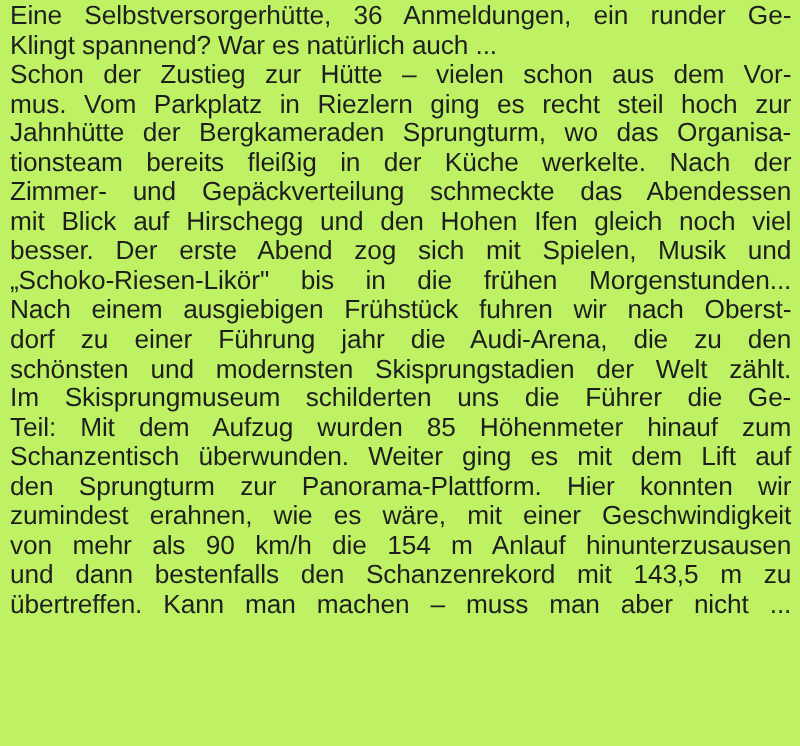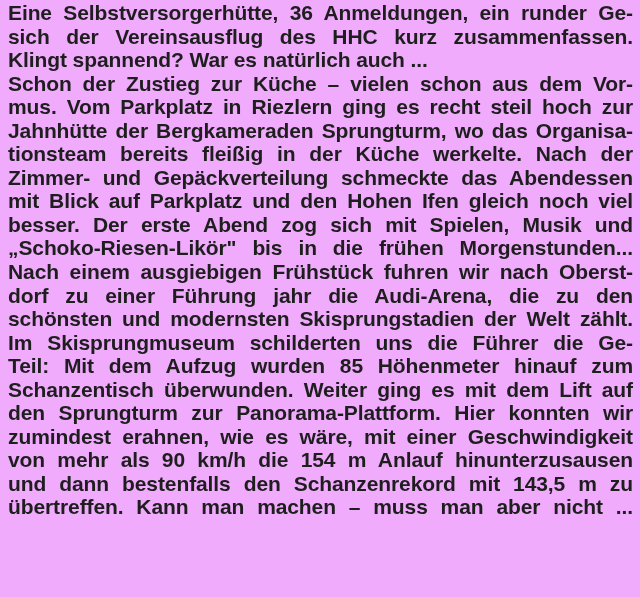--- a/index.html
+++ b/index.html
@@ -8,22 +8,21 @@
     width: 640px;
     height: 597px;
     overflow: hidden;
     background: #f3f3f1;
   }
   .page {
     position: relative;
     width: 640px;
     height: 597px;
     overflow: hidden;
-    background: #f0abfc;
-    font-weight: bold;
+    background: #bef264;
   }
   .article {
     position: absolute;
     left: 8px;
     top: 1px;
     width: 625px;
     font-family: "Liberation Sans", sans-serif;
     font-size: 21px;
     color: #1e1e1e;
   }
@@ -40,29 +39,28 @@
     text-align-last: left;
   }
 </style>
 </head>
 <body>
 
 <div class="page">
   <div class="article">
 
     <span class="line">Eine Selbstversorgerhütte, 36 Anmeldungen, ein runder Ge-</span>
-    <span class="line">sich der Vereinsausflug des HHC kurz zusammenfassen.</span>
     <span class="line last">Klingt spannend? War es natürlich auch ...</span>
 
-    <span class="line">Schon der Zustieg zur Küche – vielen schon aus dem Vor-</span>
+    <span class="line">Schon der Zustieg zur Hütte – vielen schon aus dem Vor-</span>
     <span class="line">mus. Vom Parkplatz in Riezlern ging es recht steil hoch zur</span>
     <span class="line">Jahnhütte der Bergkameraden Sprungturm, wo das Organisa-</span>
     <span class="line">tionsteam bereits fleißig in der Küche werkelte. Nach der</span>
     <span class="line">Zimmer- und Gepäckverteilung schmeckte das Abendessen</span>
-    <span class="line">mit Blick auf Parkplatz und den Hohen Ifen gleich noch viel</span>
+    <span class="line">mit Blick auf Hirschegg und den Hohen Ifen gleich noch viel</span>
     <span class="line">besser. Der erste Abend zog sich mit Spielen, Musik und</span>
     <span class="line">„Schoko-Riesen-Likör" bis in die frühen Morgenstunden...</span>
 
     <span class="line">Nach einem ausgiebigen Frühstück fuhren wir nach Oberst-</span>
     <span class="line">dorf zu einer Führung jahr die Audi-Arena, die zu den</span>
     <span class="line">schönsten und modernsten Skisprungstadien der Welt zählt.</span>
     <span class="line">Im Skisprungmuseum schilderten uns die Führer die Ge-</span>
     <span class="line">Teil: Mit dem Aufzug wurden 85 Höhenmeter hinauf zum</span>
     <span class="line">Schanzentisch überwunden. Weiter ging es mit dem Lift auf</span>
     <span class="line">den Sprungturm zur Panorama-Plattform. Hier konnten wir</span>

